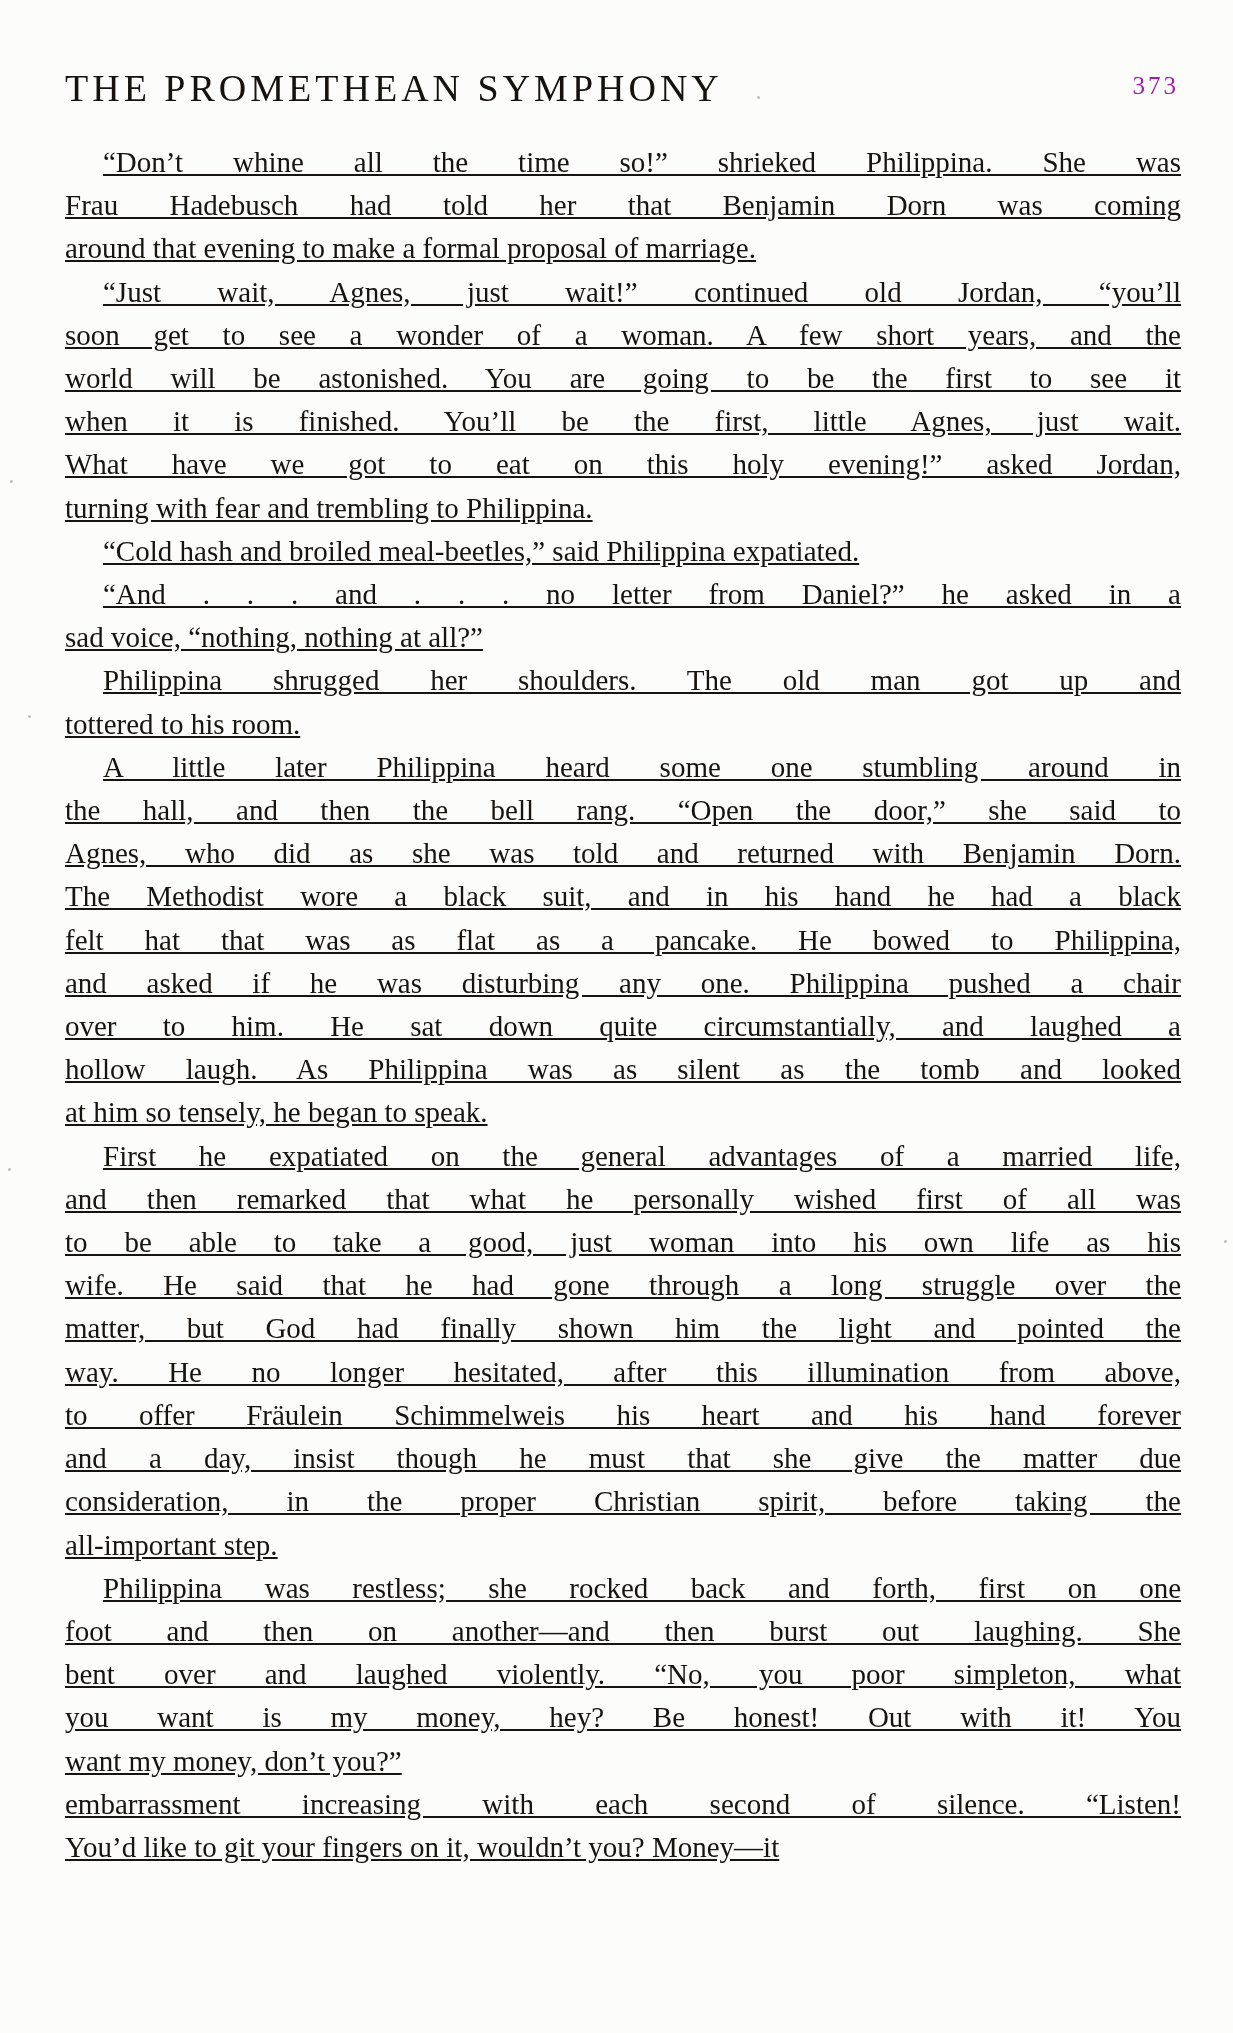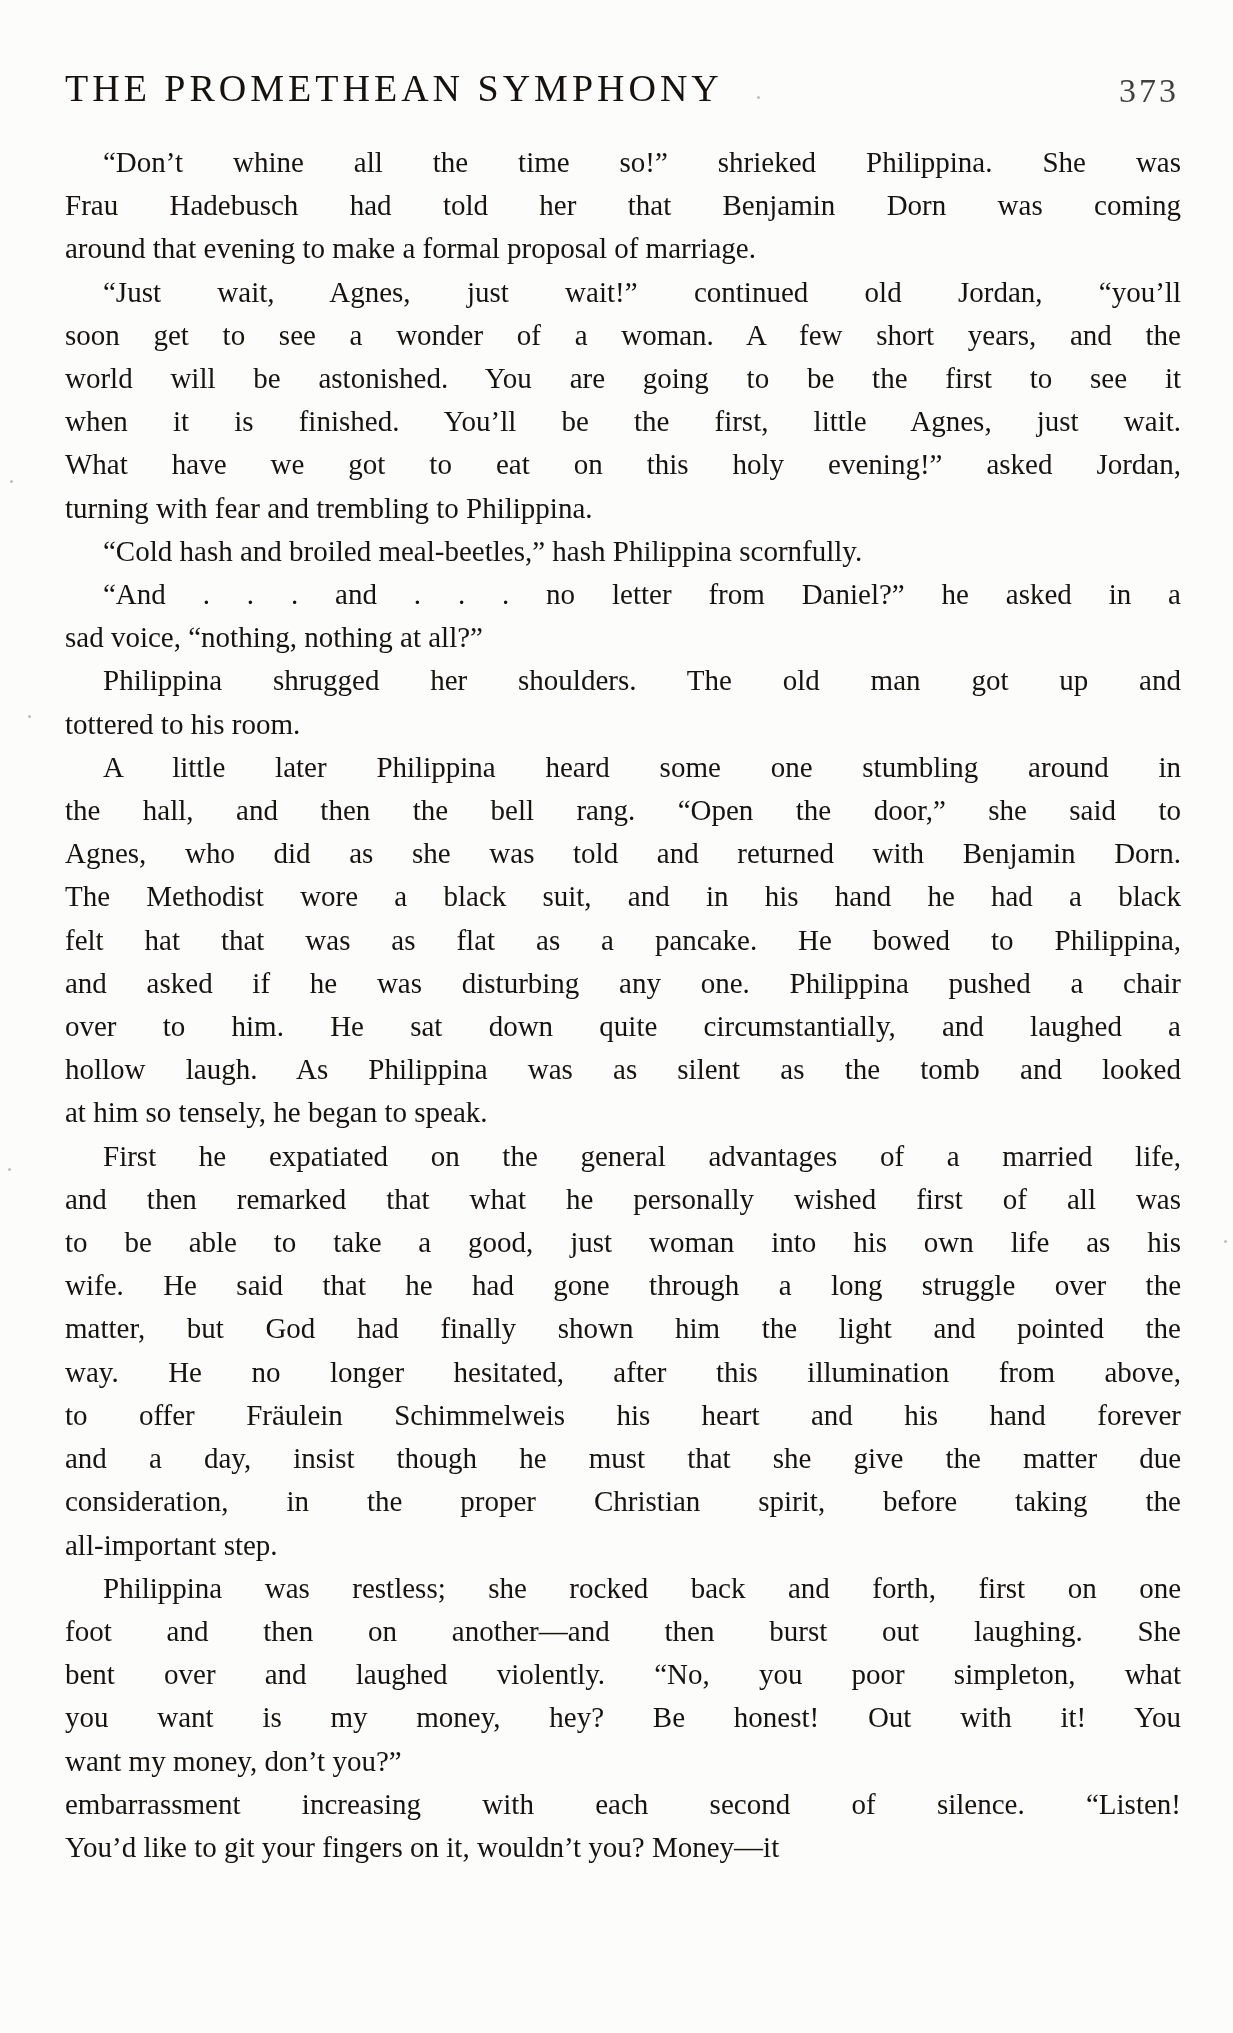--- a/index.html
+++ b/index.html
@@ -28,40 +28,41 @@
     text-align: left;
     font-size: 38px;
     letter-spacing: 4px;
     white-space: nowrap;
     color: #16130f;
   }
   .page-number {
     position: absolute;
     right: 2px;
     top: 6px;
-    font-size: 34px;
+    font-size: 25px;
     letter-spacing: 3px;
-    color: #404040;
+    color: #a21caf;
   }
   .page-body {
     position: absolute;
     top: 141px;
     left: 65px;
     right: 52px;
     font-size: 29px;
     line-height: 43.2px;
     color: #17140f;
   }
   .paragraph {
     margin: 0;
   }
   .line {
     text-align: justify;
     text-align-last: justify;
     text-justify: inter-word;
+    text-decoration: underline;
   }
   .line.para-start {
     text-indent: 38px;
   }
   .line.para-end {
     text-align-last: left;
   }
   
   .speck {
     position: absolute;
@@ -91,21 +92,21 @@
       </div>
       <div class="paragraph">
         <div class="line para-start">“Just wait, Agnes, just wait!” continued old Jordan, “you’ll</div>
         <div class="line">soon get to see a wonder of a woman.  A few short years, and the</div>
         <div class="line">world will be astonished.  You are going to be the first to see it</div>
         <div class="line">when it is finished.  You’ll be the first, little Agnes, just wait.</div>
         <div class="line">What have we got to eat on this holy evening!” asked Jordan,</div>
         <div class="line para-end">turning with fear and trembling to Philippina.</div>
       </div>
       <div class="paragraph">
-        <div class="line para-start para-end">“Cold hash and broiled meal-beetles,” hash Philippina scornfully.</div>
+        <div class="line para-start para-end">“Cold hash and broiled meal-beetles,” said Philippina expatiated.</div>
       </div>
       <div class="paragraph">
         <div class="line para-start">“And . . . and . . . no letter from Daniel?” he asked in a</div>
         <div class="line para-end">sad voice, “nothing, nothing at all?”</div>
       </div>
       <div class="paragraph">
         <div class="line para-start">Philippina shrugged her shoulders.  The old man got up and</div>
         <div class="line para-end">tottered to his room.</div>
       </div>
       <div class="paragraph">

